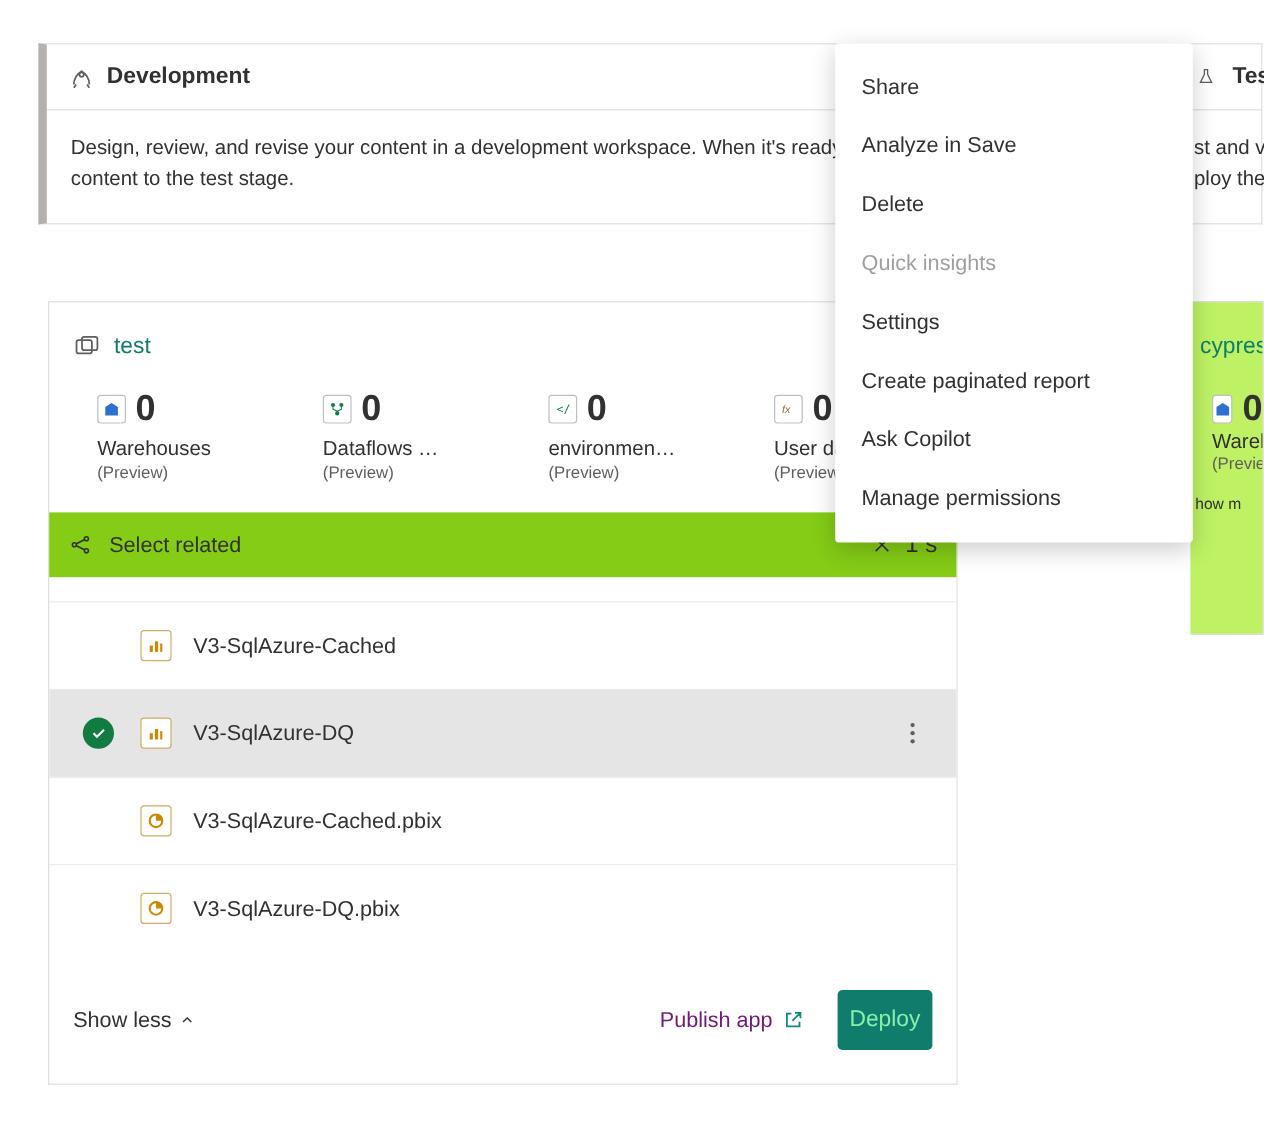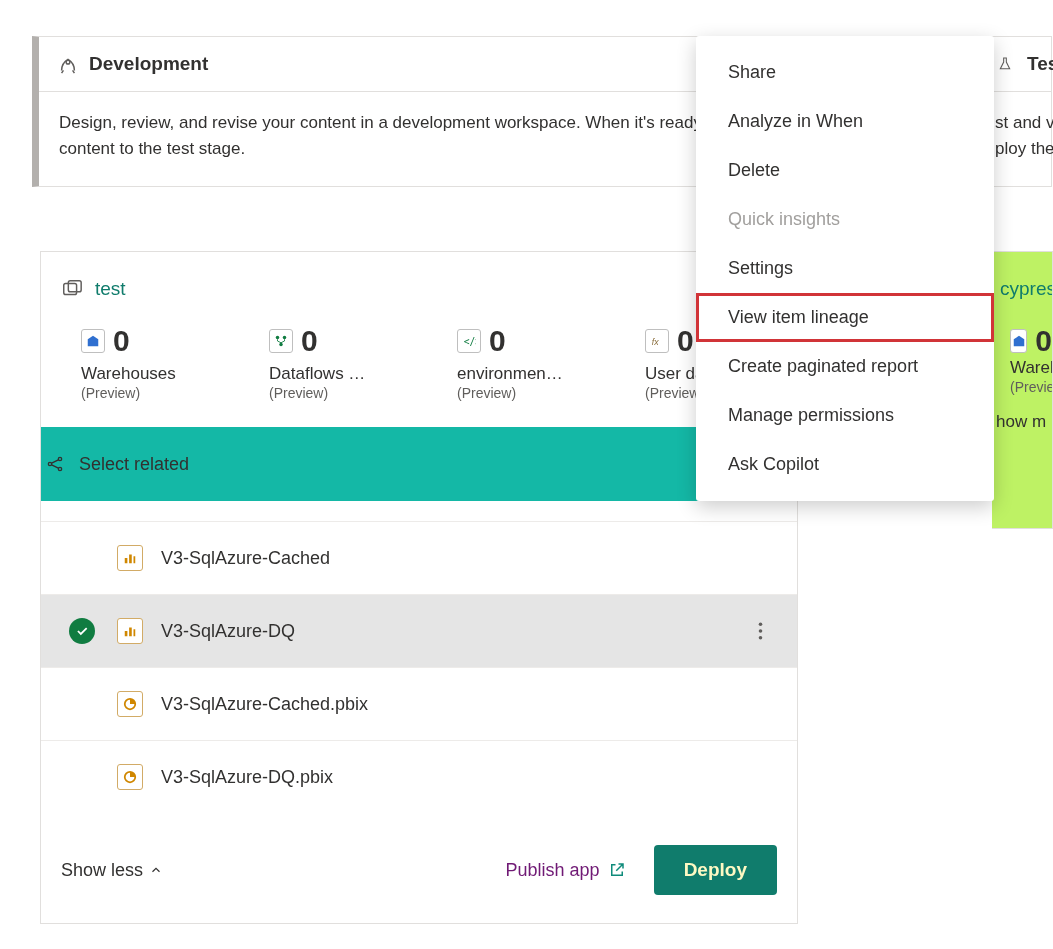--- a/index.html
+++ b/index.html
@@ -19,48 +19,48 @@
 .ws-hdr{display:flex;align-items:center;padding:26px 20px 20px;gap:12px}
 .ws-name{color:#107c6c;font-size:19px;font-weight:400}
 .metrics{display:flex;padding:4px 40px 26px;gap:68px}
 .metric{display:flex;flex-direction:column;min-width:120px}
 .met-top{display:flex;align-items:center;gap:8px}
 .met-count{font-size:30px;font-weight:600}
 .met-label{font-size:17px;color:#323130;margin-top:6px;white-space:nowrap;overflow:hidden;text-overflow:ellipsis;max-width:130px}
 .met-preview{font-size:14px;color:#605e5c;margin-top:1px}
 .met-icon{width:22px;height:22px;display:flex;align-items:center;justify-content:center;border:1px solid #bfbfbf;border-radius:3px;background:#fff}
 
-.sel-row{display:flex;align-items:center;height:74px;padding:0 4px;background:#14b8a6;gap:14px;font-size:18px}
+.sel-row{display:flex;align-items:center;height:54px;padding:0 16px;background:#84cc16;gap:14px;font-size:18px}
 .sel-row .close{margin-left:auto;font-size:20px;display:flex;align-items:center;gap:10px;cursor:pointer}
 
 .list{max-height:320px;overflow:hidden;position:relative}
 .list-inner{padding-bottom:4px}
 .row{display:flex;align-items:center;height:72px;padding:0 20px 0 76px;border-bottom:1px solid #edebe9;gap:18px;font-size:18px}
 .row.top{height:20px;border-bottom:1px solid #edebe9}
 .row.selected{background:#e5e5e5;position:relative}
 .row .more{margin-left:auto;width:34px;height:34px;display:flex;align-items:center;justify-content:center;cursor:pointer;font-size:20px}
 .chk{width:26px;height:26px;border-radius:50%;background:#107c41;display:flex;align-items:center;justify-content:center;position:absolute;left:28px}
 .item-icon{width:24px;height:24px;display:flex;align-items:center;justify-content:center;border:1px solid #d2ab66;border-radius:3px;background:#fff}
 
 .footer{display:flex;align-items:center;padding:28px 20px;gap:20px}
 .show-less{font-size:18px;display:flex;align-items:center;gap:6px;cursor:pointer}
 .footer-right{margin-left:auto;display:flex;align-items:center;gap:28px}
 .publish{color:#701a75;font-size:18px;display:flex;align-items:center;gap:8px;cursor:pointer}
-.deploy-btn{background:#107c6c;color:#fef9c3;font-size:19px;font-weight:700;border:none;border-radius:4px;padding:14px 30px;cursor:pointer}
+.deploy-btn{background:#107c6c;color:#86efac;font-size:19px;font-weight:400;border:none;border-radius:4px;padding:14px 10px;cursor:pointer}
 
 
 .ws-panel2{position:absolute;left:992px;top:251px;width:60px;border:1px solid #e1dfdd;border-left:none;background:#bef264;height:276px;overflow:hidden}
 .ws2-name{color:#107c6c;font-size:19px;padding:26px 0 20px 8px}
 .ws2-met{padding:4px 0 0 18px}
 .ws2-met .met-label{max-width:44px}
-.ws2-showm{font-size:17px;padding:16px 0 0 4px;white-space:nowrap}
+.ws2-showm{font-size:13px;padding:16px 0 0 4px;white-space:nowrap}
 
 
 .ctx{position:absolute;left:696px;top:36px;width:298px;background:#fff;box-shadow:0 6px 20px rgba(0,0,0,.2);border-radius:3px;padding:12px 0;z-index:50}
-.ctx-item{padding:14px 32px;font-size:18px;cursor:pointer}
+.ctx-item{padding:14px 22px;font-size:18px;cursor:pointer}
 .ctx-item.dis{color:#a19f9d;cursor:default}
 .ctx-item.hl{outline:3px solid #d13438;outline-offset:-3px}
 </style>
 </head>
 <body>
 
 <div class="stage-row">
   <div class="stage-card dev">
     <div class="stage-hdr">
       <span>
@@ -259,21 +259,20 @@
       <span class="met-count">0</span>
     </div>
     <span class="met-label">Wareh</span>
     <span class="met-preview">(Previe</span>
   </div>
   <div class="ws2-showm">how m</div>
 </div>
 
 <div class="ctx">
   <div class="ctx-item">Share</div>
-  <div class="ctx-item">Analyze in When</div>
+  <div class="ctx-item">Analyze in Save</div>
   <div class="ctx-item">Delete</div>
   <div class="ctx-item dis">Quick insights</div>
   <div class="ctx-item">Settings</div>
-  <div class="ctx-item hl">View item lineage</div>
   <div class="ctx-item">Create paginated report</div>
+  <div class="ctx-item">Ask Copilot</div>
   <div class="ctx-item">Manage permissions</div>
-  <div class="ctx-item">Ask Copilot</div>
 </div>
 
 </body></html>

